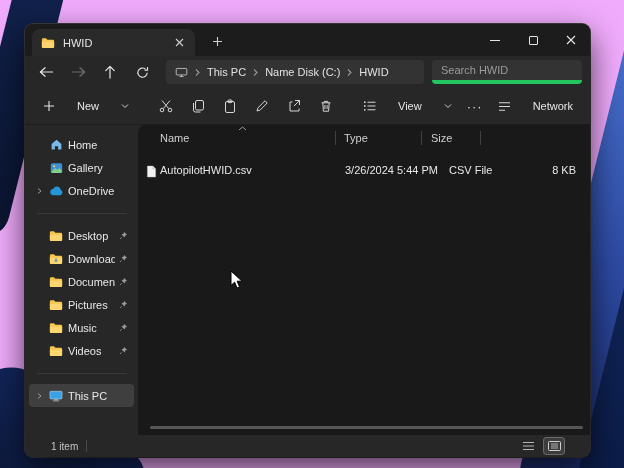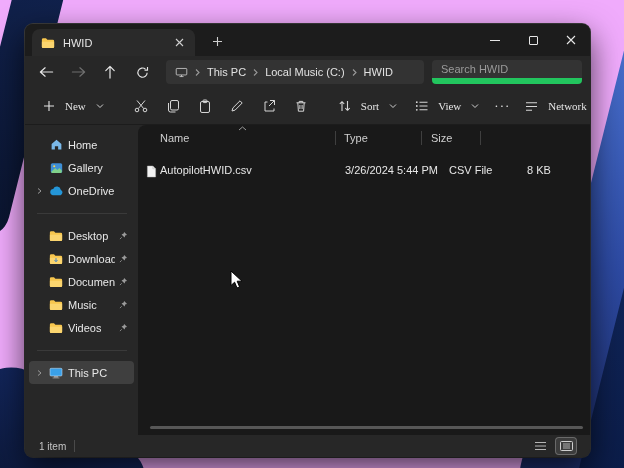--- a/index.html
+++ b/index.html
@@ -32,28 +32,28 @@
   .wincontrols { position:absolute; right:0; top:0; height:32px; display:flex; }
   .wc { width:38px; height:32px; display:flex; align-items:center; justify-content:center; }
   .maxbox { width:9px; height:9px; border:1px solid #e6e6e6; border-radius:1px; }
   .minline { width:10px; height:1px; background:#e6e6e6; }
 
   .navbar { height:32px; background:#272727; display:flex; align-items:center; padding:0 8px 0 13px; }
   .navbtn { width:16px; display:flex; align-items:center; justify-content:center; margin-right:16px; }
   .breadcrumb { flex:1; height:24px; background:#333333; border-radius:4px; display:flex;
                 align-items:center; gap:6px; padding:0 9px; font-size:11px; color:#e2e2e2; margin-right:8px; }
   .crumb { white-space:nowrap; }
-  .search { width:150px; height:24px; background:#333333; border:none; border-bottom:6px solid #22c55e;
+  .search { width:150px; height:24px; background:#333333; border:none; border-bottom:4px solid #22c55e;
             border-radius:4px; padding:0 9px; font-size:11px; color:#ddd; outline:none;
             font-family:"Liberation Sans","DejaVu Sans",sans-serif; }
   .search::placeholder { color:#9a9a9a; }
 
   .toolbar { height:37px; background:#272727; border-bottom:1px solid #1c1c1c; display:flex;
              align-items:center; padding:0 10px; gap:2px; font-size:11px; }
-  .tbtn { display:flex; align-items:center; gap:10px; padding:6px 8px; border-radius:4px;font-family:Liberation Serif, serif; }
+  .tbtn { display:flex; align-items:center; gap:22px; padding:6px 8px; border-radius:4px; }
   .tsep { width:1px; height:18px; background:#4a4a4a; margin:0 5px; }
   .more-dots { font-size:13px; letter-spacing:1px; color:#e0e0e0; padding:0 5px; }
   .details-btn { margin-left:auto; }
 
   .bodyrow { display:flex; height:310px; }
   .sidebar { width:113px; padding-top:8px; background:#272727; }
   .side-item { height:23px; display:flex; align-items:center; gap:4px; padding:0 6px 0 6px;
                margin:0 4px; border-radius:4px; font-size:11px; color:#e8e8e8; }
   .side-item.selected { background:#3f3f3f; }
   .chev { width:9px; display:flex; align-items:center; justify-content:center; flex:none; }
@@ -70,26 +70,26 @@
   .hcell::after { content:""; position:absolute; right:0; top:1px; width:1px; height:14px; background:#3f3f3f; }
   .col-name { width:198px; padding-left:22px; }
   .col-date { width:105px; padding-left:9px; }
   .col-type { width:86px;  padding-left:8px; }
   .col-size { width:59px;  padding-left:9px; }
   .sort-caret { position:absolute; left:100px; top:-4px; }
   .file-row { position:absolute; top:34px; left:0; right:0; height:22px; display:flex;
               align-items:center; font-size:11px; color:#e6e6e6; }
   .fcell { height:16px; line-height:16px; }
   .name-cell { display:flex; align-items:flex-end; gap:3px; padding-left:8px; width:198px; }
-  .size-val { width:59px; padding-right:10px; text-align:left; padding-left:0; }
+  .size-val { width:59px; padding-right:10px; text-align:right; padding-left:0; }
   .hscroll { position:absolute; bottom:6px; left:12px; width:433px; height:3px;
              background:#575757; border-radius:3px; }
 
   .statusbar { height:22px; background:#272727; display:flex; align-items:center;
-               padding:0 14px; font-size:10px; color:#c5c5c5; gap:8px; }
+               padding:0 26px; font-size:10px; color:#c5c5c5; gap:8px; }
   .status-sep { width:1px; height:12px; background:#4a4a4a; }
   .view-toggles { margin-left:auto; display:flex; gap:6px; align-items:center; }
   .vt { width:20px; height:16px; display:flex; align-items:center; justify-content:center; border-radius:3px; }
   .vt.active { background:#3c3c3c; box-shadow:0 0 0 1px #6a6a6a; }
 
   .cursor { position:absolute; left:230px; top:270px; z-index:60; }
   svg { display:block; }
 </style>
 </head>
 <body>
@@ -166,21 +166,21 @@
               <path d="M5.5 11.5h5M8 9.5v2"></path>
             </svg>
         </span>
         <svg width="7" height="9" viewBox="0 0 7 9" fill="none" stroke="#9a9a9a" stroke-width="1.1">
             <polyline points="2,1.5 5,4.5 2,7.5"></polyline>
           </svg>
         <span class="crumb">This PC</span>
         <svg width="7" height="9" viewBox="0 0 7 9" fill="none" stroke="#9a9a9a" stroke-width="1.1">
             <polyline points="2,1.5 5,4.5 2,7.5"></polyline>
           </svg>
-        <span class="crumb">Local Music (C:)</span>
+        <span class="crumb">Name Disk (C:)</span>
         <svg width="7" height="9" viewBox="0 0 7 9" fill="none" stroke="#9a9a9a" stroke-width="1.1">
             <polyline points="2,1.5 5,4.5 2,7.5"></polyline>
           </svg>
         <span class="crumb">HWID</span>
       </div>
       <input class="search" placeholder="Search HWID" style="">
     </div>
 
     <div class="toolbar">
       <div class="tbtn">
@@ -223,29 +223,20 @@
             <path d="M8 1.5h4.5V6"></path>
             <path d="M12.5 1.5L7 7"></path>
           </svg>
       </div>
       <div class="tbtn">
         <svg width="14" height="14" viewBox="0 0 14 14" fill="none" stroke="#d6d6d6" stroke-width="1">
             <path d="M2.5 3.8h9M5.2 3.8V2.4h3.6v1.4M3.8 3.8l.6 8.4h5.2l.6-8.4M5.9 6v4M8.1 6v4"></path>
           </svg>
       </div>
       <div class="tsep"></div>
-      <div class="tbtn">
-        <svg width="13" height="12" viewBox="0 0 13 12" fill="none" stroke="#d6d6d6" stroke-width="1.1">
-            <path d="M4 11V1.5M4 1.5L1.8 4M4 1.5L6.2 4M9.5 1v9.5M9.5 10.5L7.3 8M9.5 10.5L11.7 8"></path>
-          </svg>
-        <span>Sort</span>
-        <svg width="8" height="6" viewBox="0 0 8 6" fill="none" stroke="#cfcfcf" stroke-width="1">
-            <polyline points="1,1.5 4,4.5 7,1.5"></polyline>
-          </svg>
-      </div>
       <div class="tbtn">
         <svg width="13" height="12" viewBox="0 0 13 12" fill="none" stroke="#d6d6d6" stroke-width="1.1">
             <circle cx="1.8" cy="2.2" r="0.9" fill="#d6d6d6" stroke="none"></circle>
             <circle cx="1.8" cy="6" r="0.9" fill="#d6d6d6" stroke="none"></circle>
             <circle cx="1.8" cy="9.8" r="0.9" fill="#d6d6d6" stroke="none"></circle>
             <path d="M4.5 2.2h8M4.5 6h8M4.5 9.8h8"></path>
           </svg>
         <span>View</span>
         <svg width="8" height="6" viewBox="0 0 8 6" fill="none" stroke="#cfcfcf" stroke-width="1">
             <polyline points="1,1.5 4,4.5 7,1.5"></polyline>
@@ -348,20 +339,36 @@
           </span>
           <span class="slabel">Documents</span>
           <span class="pin">
             <svg width="9" height="9" viewBox="0 0 12 12">
                 <path d="M6.8 1.2l4 4-2.2.6-1.2 2.8-4-4 2.8-1.2Z" fill="#9a9a9a"></path>
                 <path d="M3.6 8.4L1.2 10.8" stroke="#9a9a9a" stroke-width="1.1"></path>
               </svg>
           </span>
         </div>
 
+        <div class="side-item">
+          <span class="chev"></span>
+          <span class="sicon">
+            <svg width="14" height="12" viewBox="0 0 16 13">
+                <path d="M1 2.5A1.5 1.5 0 0 1 2.5 1h3.2l1.6 1.8h6.2A1.5 1.5 0 0 1 15 4.3v6.5a1.5 1.5 0 0 1-1.5 1.5h-11A1.5 1.5 0 0 1 1 10.8Z" fill="#f7c64e"></path>
+                <path d="M1 5h14v5.8a1.5 1.5 0 0 1-1.5 1.5h-11A1.5 1.5 0 0 1 1 10.8Z" fill="#fbd56f"></path>
+              </svg>
+          </span>
+          <span class="slabel">Pictures</span>
+          <span class="pin">
+            <svg width="9" height="9" viewBox="0 0 12 12">
+                <path d="M6.8 1.2l4 4-2.2.6-1.2 2.8-4-4 2.8-1.2Z" fill="#9a9a9a"></path>
+                <path d="M3.6 8.4L1.2 10.8" stroke="#9a9a9a" stroke-width="1.1"></path>
+              </svg>
+          </span>
+        </div>
 
         <div class="side-item">
           <span class="chev"></span>
           <span class="sicon">
             <svg width="14" height="12" viewBox="0 0 16 13">
                 <path d="M1 2.5A1.5 1.5 0 0 1 2.5 1h3.2l1.6 1.8h6.2A1.5 1.5 0 0 1 15 4.3v6.5a1.5 1.5 0 0 1-1.5 1.5h-11A1.5 1.5 0 0 1 1 10.8Z" fill="#f7c64e"></path>
                 <path d="M1 5h14v5.8a1.5 1.5 0 0 1-1.5 1.5h-11A1.5 1.5 0 0 1 1 10.8Z" fill="#fbd56f"></path>
               </svg>
           </span>
           <span class="slabel">Music</span>

